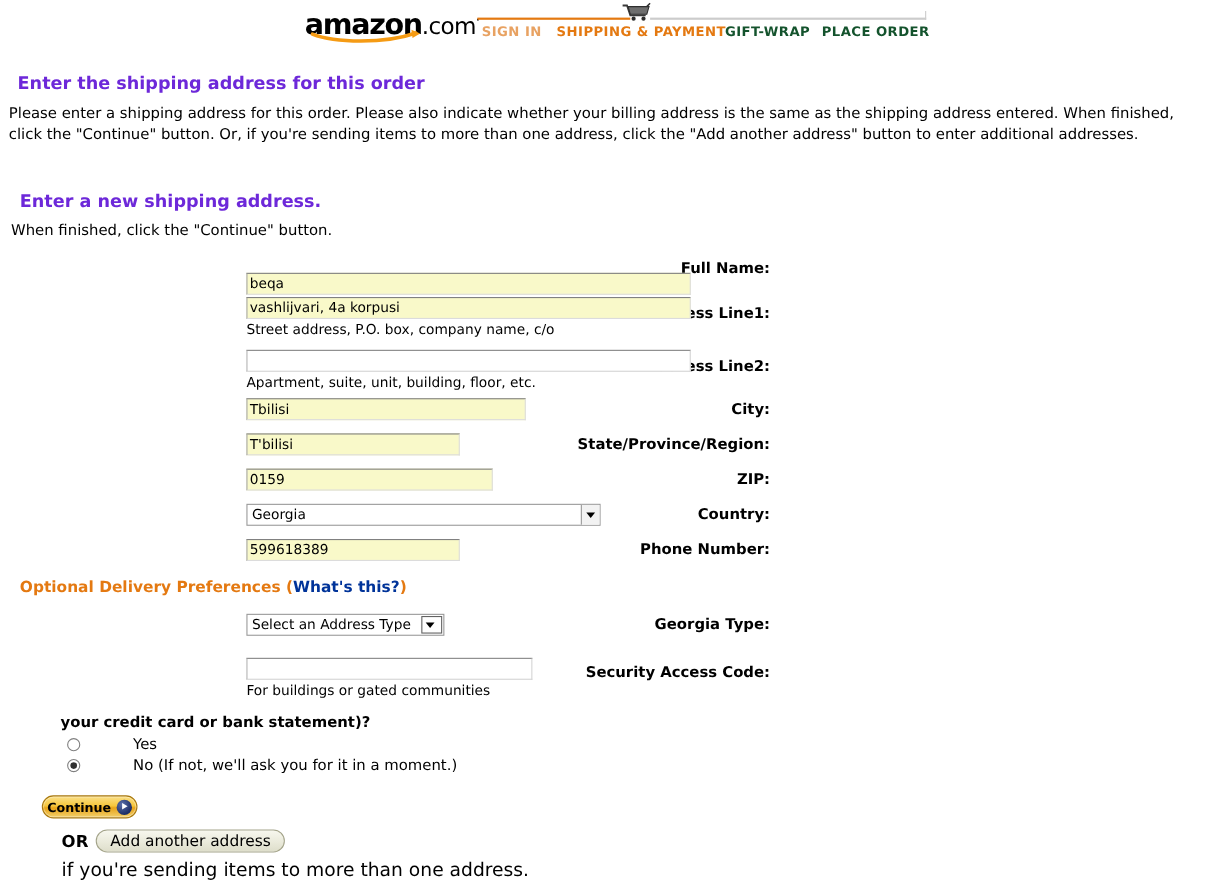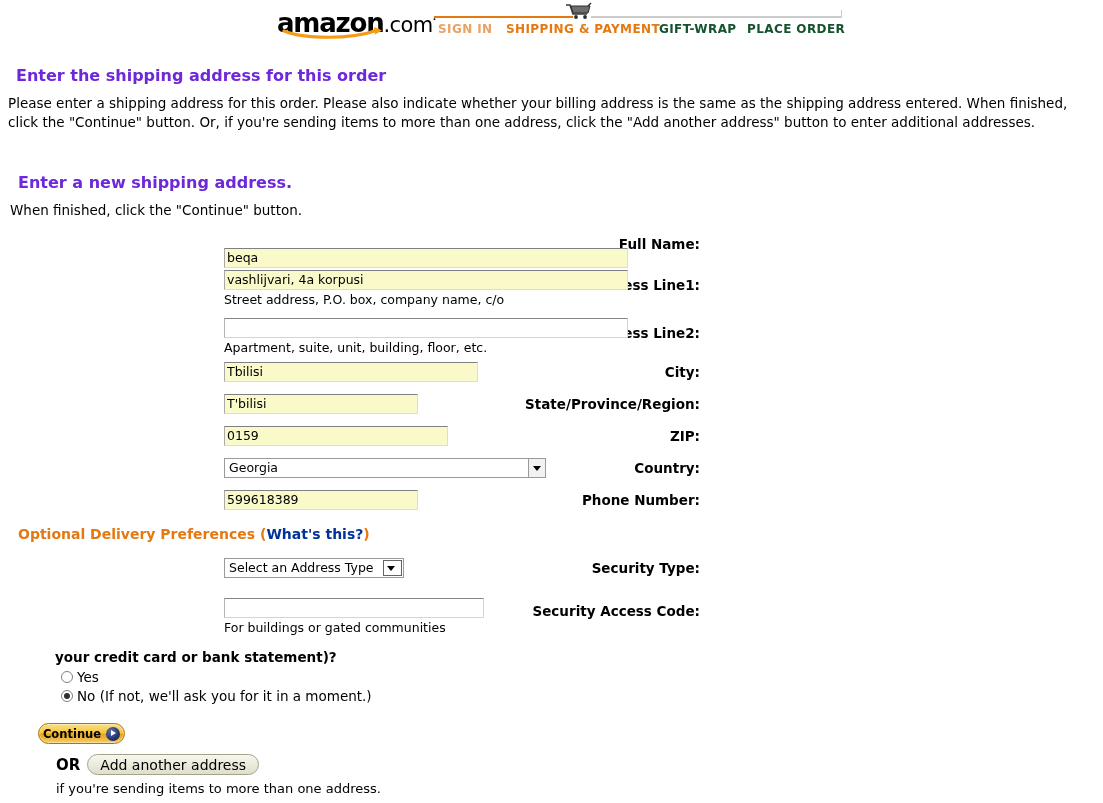--- a/index.html
+++ b/index.html
@@ -274,20 +274,21 @@
     font-weight: bold;
     font-size: 13.5px;
     line-height: 19px;
   }
   .radio-row {
     display: flex;
     align-items: center;
     height: 18px;
     margin-top: 1px;
     margin-left: 6px;
+    gap: 44px;
   }
   .radio {
     width: 12px;
     height: 12px;
     border-radius: 50%;
     border: 1px solid #808080;
     background: #ffffff;
     box-sizing: border-box;
     position: relative;
     flex: 0 0 auto;
@@ -374,21 +375,21 @@
     font-size: 14px;
     color: #000000;
     cursor: pointer;
     box-sizing: border-box;
     white-space: nowrap;
   }
   .tail {
     position: absolute;
     left: 56px;
     top: 781px;
-    font-size: 13px;
+    font-size: 17px;
     white-space: nowrap;
   }
 </style>
 </head>
 <body>
 
 <div class="header">
 
   <div class="logo">
     <div class="logo-text"><span>amazon</span><span class="dotcom">.com</span><span class="reg">·</span></div>
@@ -499,21 +500,21 @@
 </div>
 
 <div class="optpref">
   <span>Optional Delivery Preferences</span>
   <span>(</span><a href="#" class="wt" style="text-decoration:none">What's this?</a><span>)</span>
 </div>
 
 <div class="form" style="top:558px">
 
   <div class="row">
-    <div class="lbl" style="top:2px">Security Type:</div>
+    <div class="lbl" style="top:2px">Georgia Type:</div>
     <div class="fieldwrap" style="top:0px">
       <div class="sel boxed" style="width:180px">
         <span class="sel-val">Select an Address Type</span>
         <span class="sel-btn"></span>
       </div>
     </div>
   </div>
 
   <div class="row" style="height:44px">
     <div class="lbl" style="top:13px">Security Access Code:</div>

